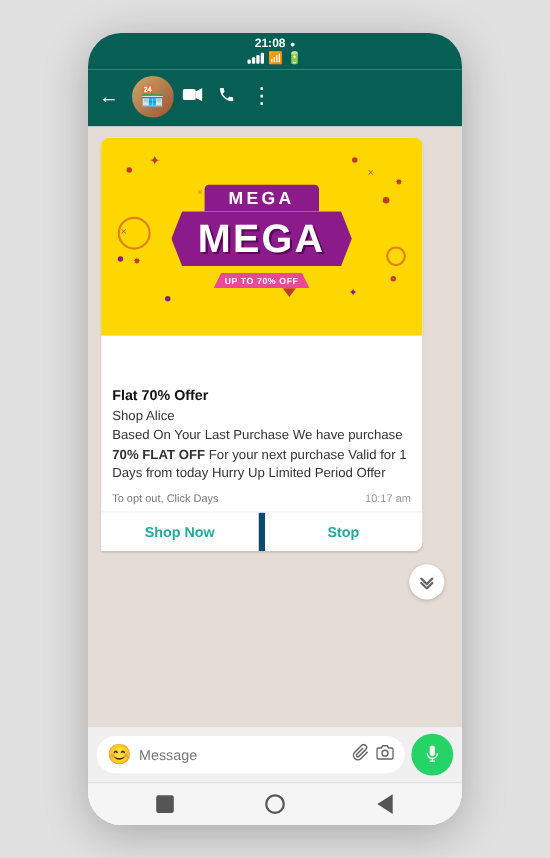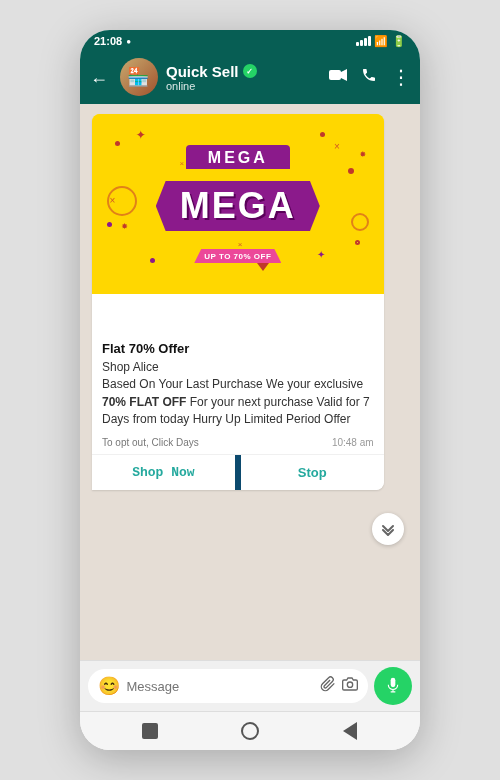--- a/index.html
+++ b/index.html
@@ -28,20 +28,21 @@
     .status-bar {
       background: #075e54;
       color: #fff;
       display: flex;
       justify-content: space-between;
       align-items: center;
       padding: 4px 14px;
       font-size: 11px;
       font-weight: 600;
       min-height: 22px;
+      flex-direction: column;
     }
     .status-left { display: flex; align-items: center; gap: 4px; }
     .status-right { display: flex; align-items: center; gap: 4px; }
     .signal-bars { display: flex; align-items: flex-end; gap: 1px; }
     .signal-bars span {
       background: #fff;
       width: 3px;
       border-radius: 1px;
     }
     
@@ -157,21 +158,20 @@
     .circle-outline {
       position: absolute;
       border: 2px solid rgba(180,0,60,0.3);
       border-radius: 50%;
     }
     .mega-sale-center {
       display: flex;
       flex-direction: column;
       align-items: center;
       z-index: 2;
-      gap: 12px;
     }
     .mega-text {
       background: #8B1A8B;
       color: #fff;
       font-size: 16px;
       font-weight: 900;
       letter-spacing: 3px;
       padding: 4px 22px 2px;
       border-radius: 4px 4px 0 0;
       text-transform: uppercase;
@@ -234,21 +234,21 @@
       padding: 10px 6px;
       border: none;
       background: #fff;
       color: #25a99e;
       font-size: 13px;
       font-weight: 600;
       cursor: pointer;
       text-align: center;
       border-radius: 0;
     }
-    .action-btn:first-child { border-radius: 0 0 0 8px; font-family: Liberation Mono, monospace; }
+    .action-btn:first-child { border-radius: 0 0 0 8px; }
     .action-btn:last-child { border-radius: 0 0 8px 0; border-left: 6px solid #0c4a6e; }
     
     .scroll-down-btn {
       position: absolute;
       bottom: 115px;
       right: 16px;
       width: 32px;
       height: 32px;
       background: #fff;
       border-radius: 50%;
@@ -367,27 +367,20 @@
       <span style="font-size:11px;">📶</span>
 
       <span style="font-size:11px;">🔋</span>
     </div>
   </div>
 
   <div class="wa-header">
     <span class="back-btn">←</span>
     <div class="avatar">
       <div class="avatar-img">🏪</div>
-    </div>
-    <div class="contact-info">
-      <div class="contact-name">
-        <span>Quick Sell</span>
-        <span class="verified-badge">✓</span>
-      </div>
-      <div class="contact-status">online</div>
     </div>
     <div class="header-actions">
       <span class="header-icon">
         <svg width="18" height="14" viewBox="0 0 18 14" fill="white">
           <rect x="0" y="2" width="12" height="10" rx="2" fill="white"></rect>
           <polygon points="12,4 18,1 18,13 12,10" fill="white"></polygon>
         </svg>
       </span>
       <span class="header-icon">
         <svg width="16" height="16" viewBox="0 0 24 24" fill="white">
@@ -442,27 +435,27 @@
               <div style="position:absolute; bottom:-8px; right:12px; width:0; height:0; border-left:6px solid transparent; border-right:6px solid transparent; border-top:8px solid #c0392b;"></div>
             </div>
           </div>
         </div>
       </div>
 
       <div class="bubble-content">
         <div class="bubble-title">Flat 70% Offer</div>
         <div class="bubble-body">
           <span>Shop Alice</span><br>
-          <span>Based On Your Last Purchase We your exclusive </span><strong>70% FLAT OFF</strong><span> For your next purchase Valid for 7 Days from today Hurry Up Limited Period Offer</span>
+          <span>Based On Your Last Purchase We have purchase </span><strong>70% FLAT OFF</strong><span> For your next purchase Valid for 1 Days from today Hurry Up Limited Period Offer</span>
         </div>
       </div>
 
       <div class="bubble-footer">
         <span class="opt-out-text">To opt out, Click Days</span>
-        <span class="timestamp">10:48 am</span>
+        <span class="timestamp">10:17 am</span>
       </div>
 
       <div class="action-buttons-row">
         <button class="action-btn">Shop Now</button>
         <button class="action-btn">Stop</button>
       </div>
     </div>
 
     <div style="flex:1;"></div>
 

